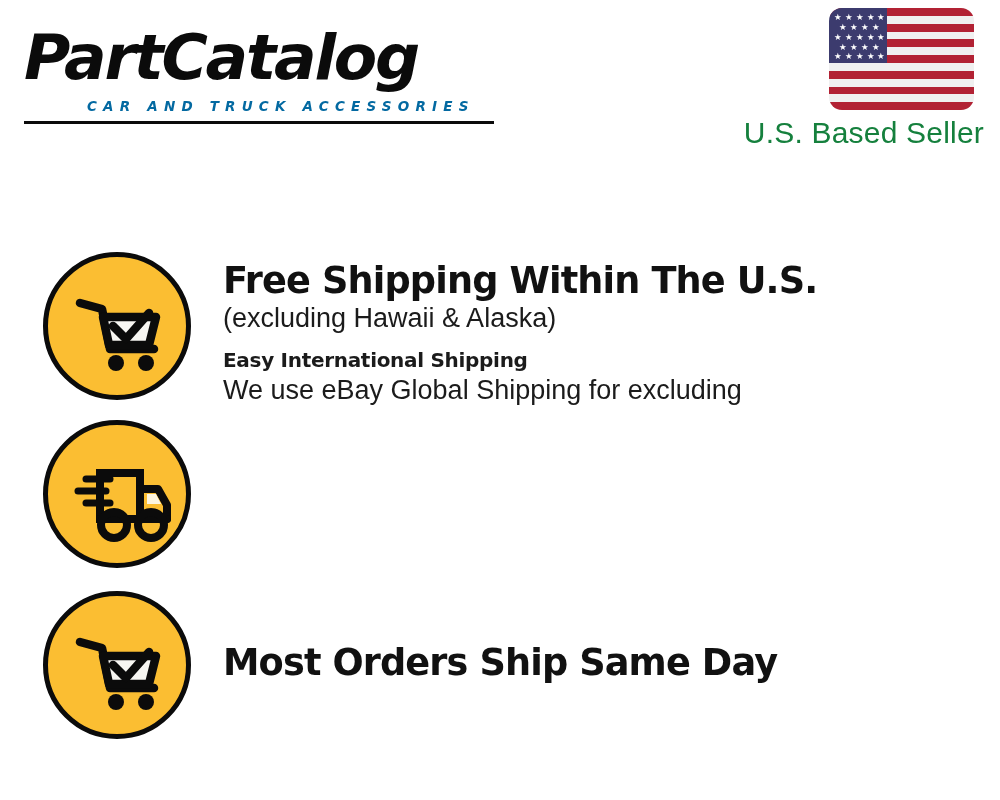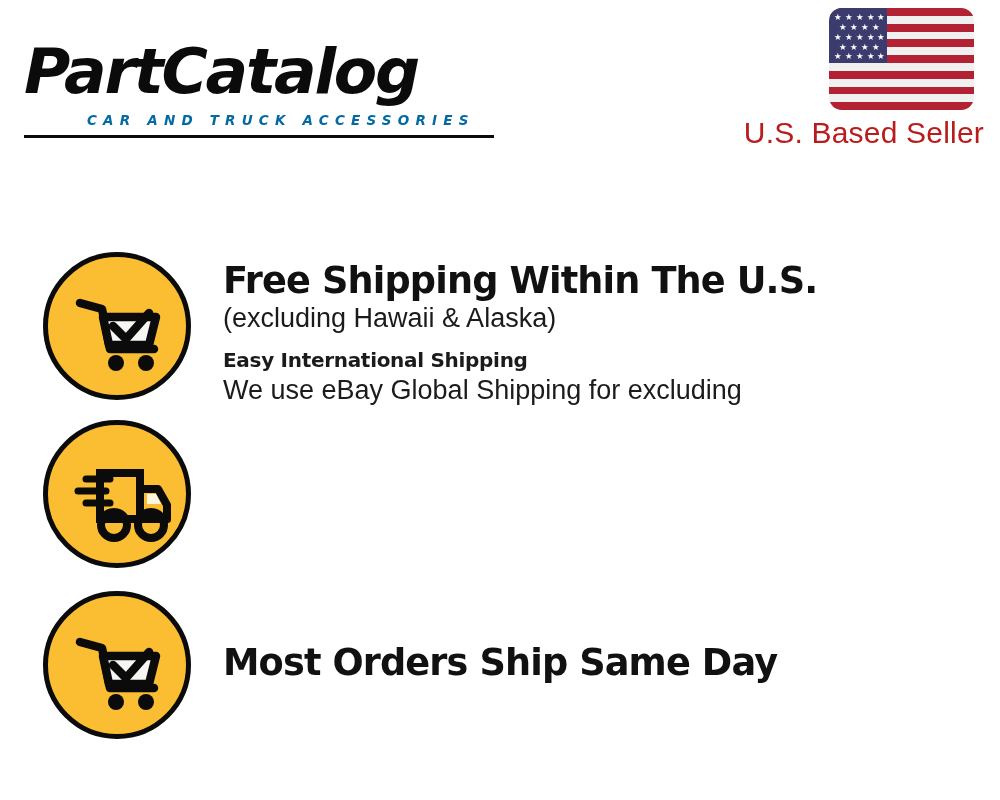--- a/index.html
+++ b/index.html
@@ -20,21 +20,21 @@
   #header {
     position: absolute;
     left: 0; top: 0;
     width: 1000px;
     height: 180px;
   }
 
   #brand-logo {
     position: absolute;
     left: 24px;
-    top: 36px;
+    top: 22px;
     width: 470px;
     height: 92px;
   }
   #brand-wordmark {
     position: absolute;
     left: 0;
     top: 0;
     font-family: "DejaVu Sans", sans-serif;
     font-size: 62px;
     font-weight: 700;
@@ -107,21 +107,21 @@
     line-height: 8.5px;
     font-family: "DejaVu Sans", sans-serif;
   }
   #seller-label {
     position: absolute;
     right: 4px;
     top: 108px;
     font-family: "Liberation Sans", sans-serif;
     font-size: 30px;
     font-weight: 400;
-    color: #b91c1c;
+    color: #15803d;
     white-space: nowrap;
     letter-spacing: 0.2px;
   }
 
   
   #features {
     position: absolute;
     left: 0;
     top: 180px;
     width: 1000px;

